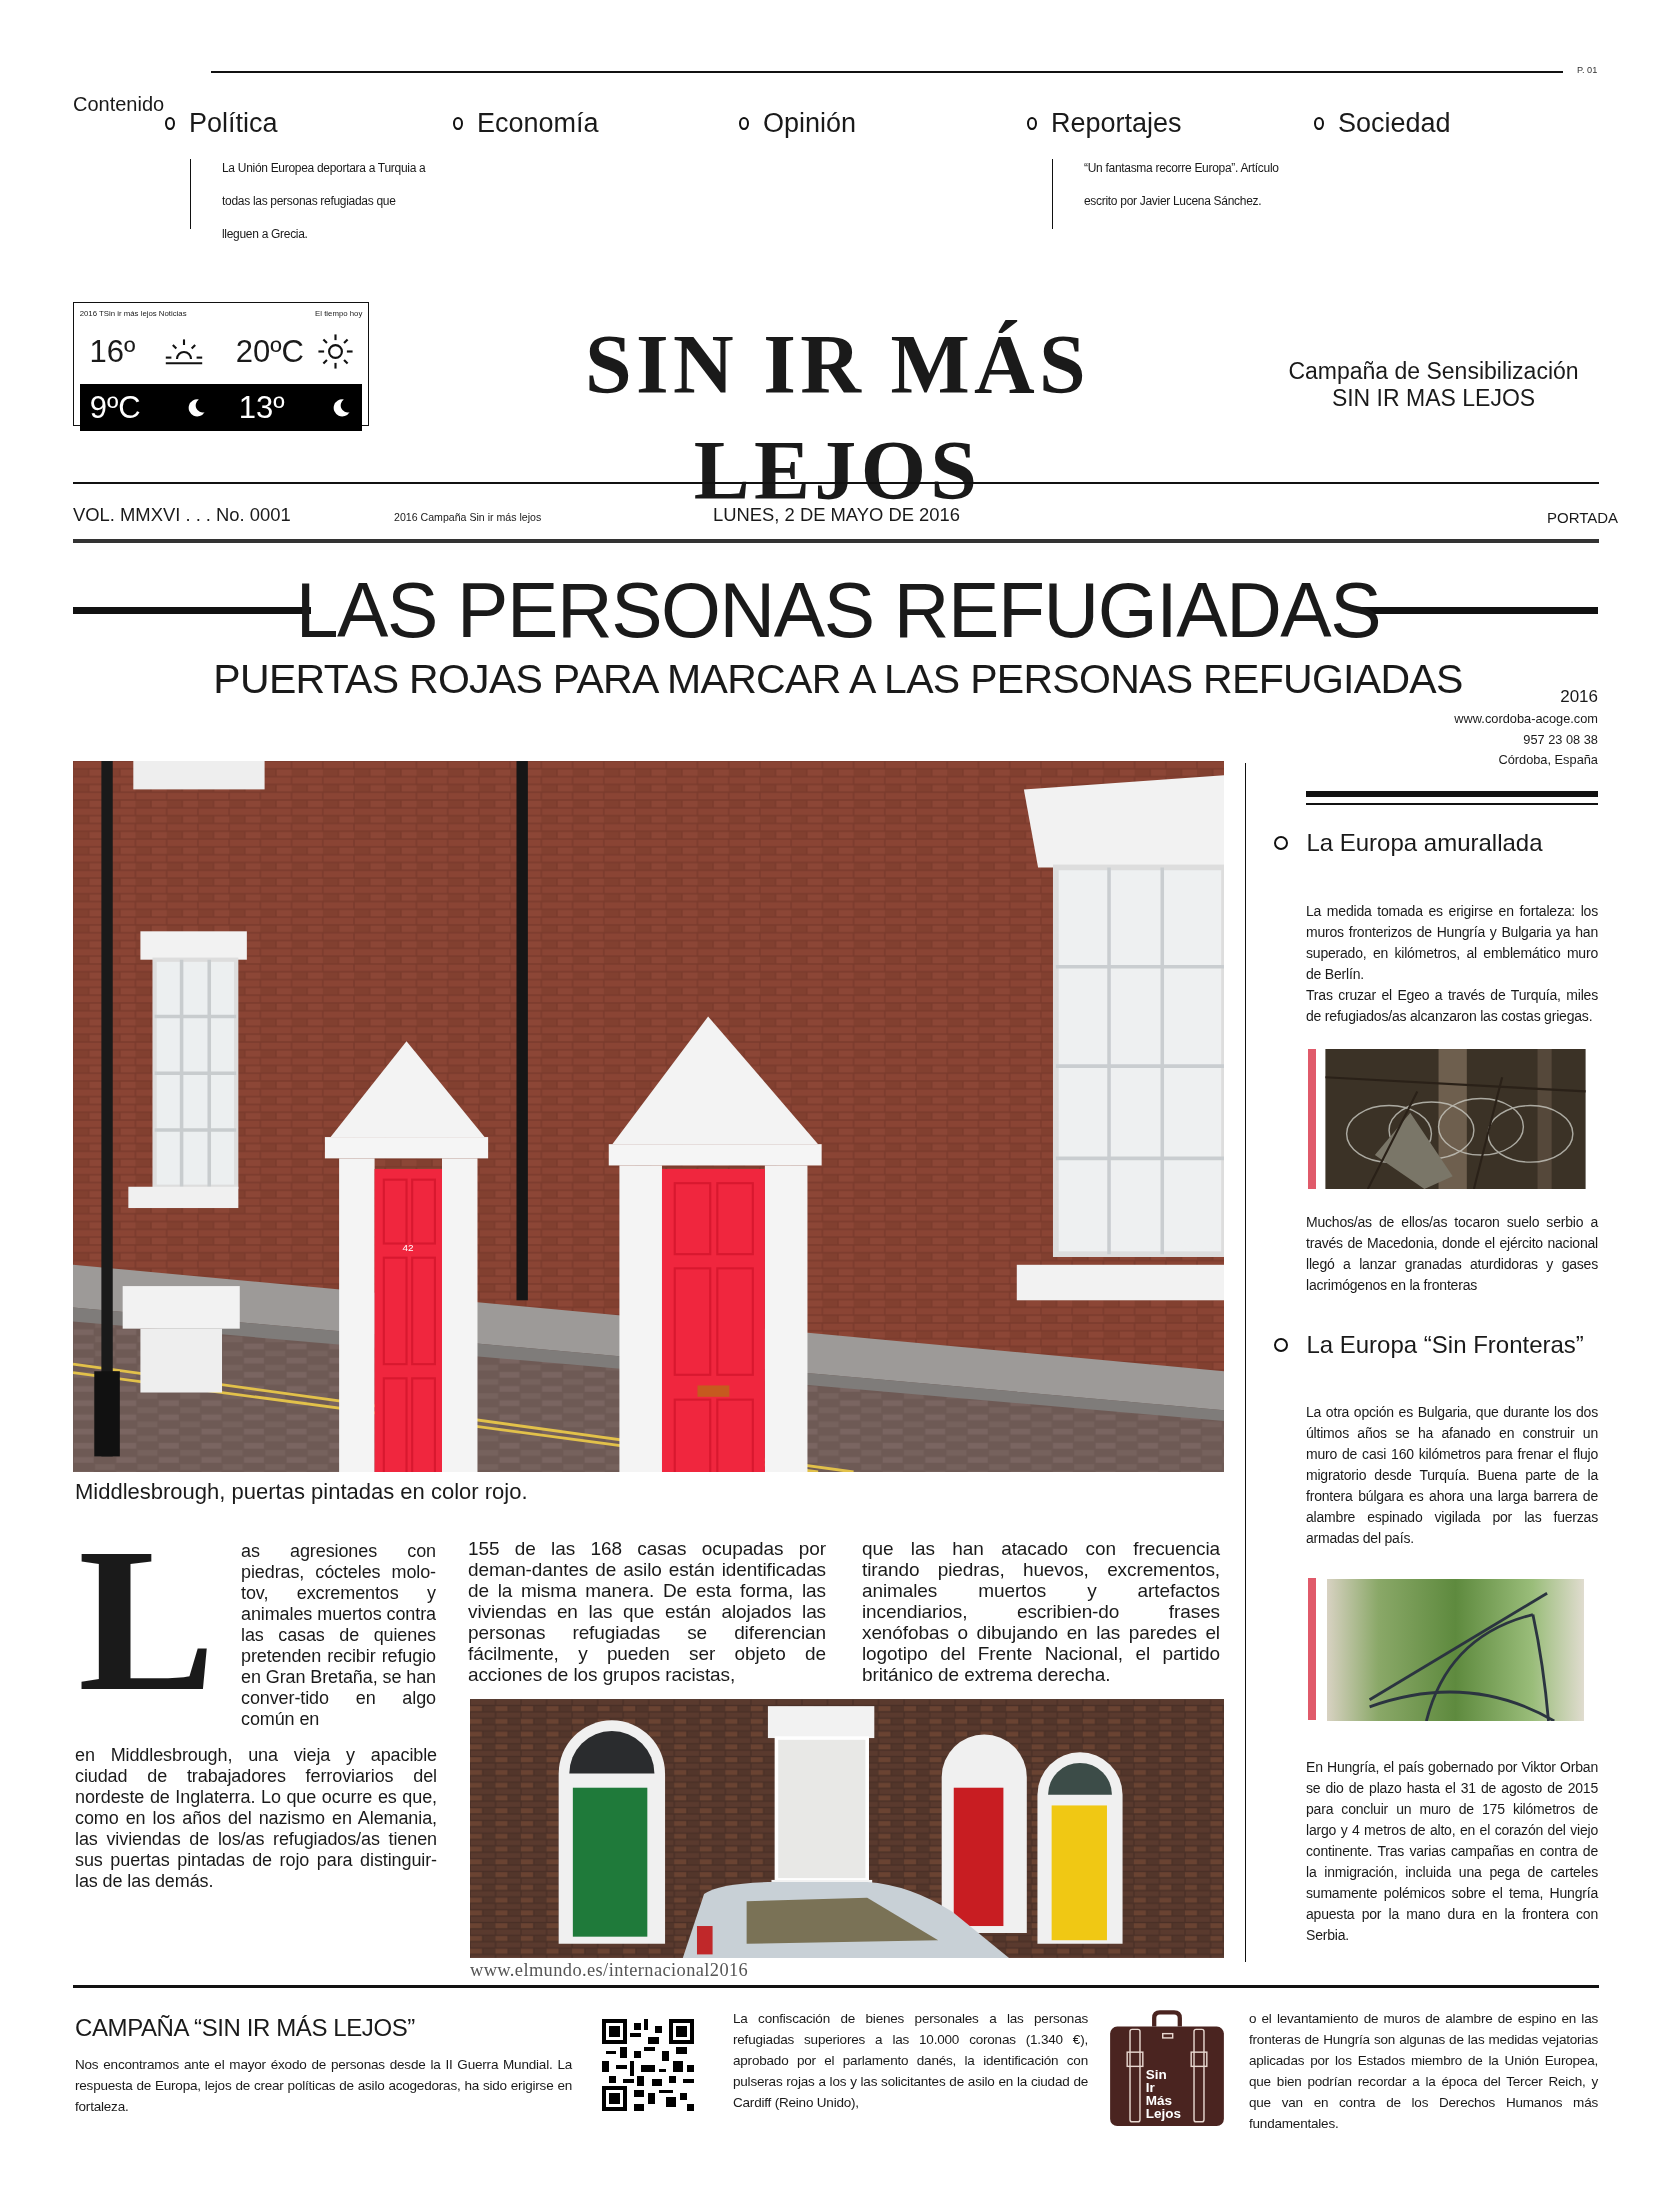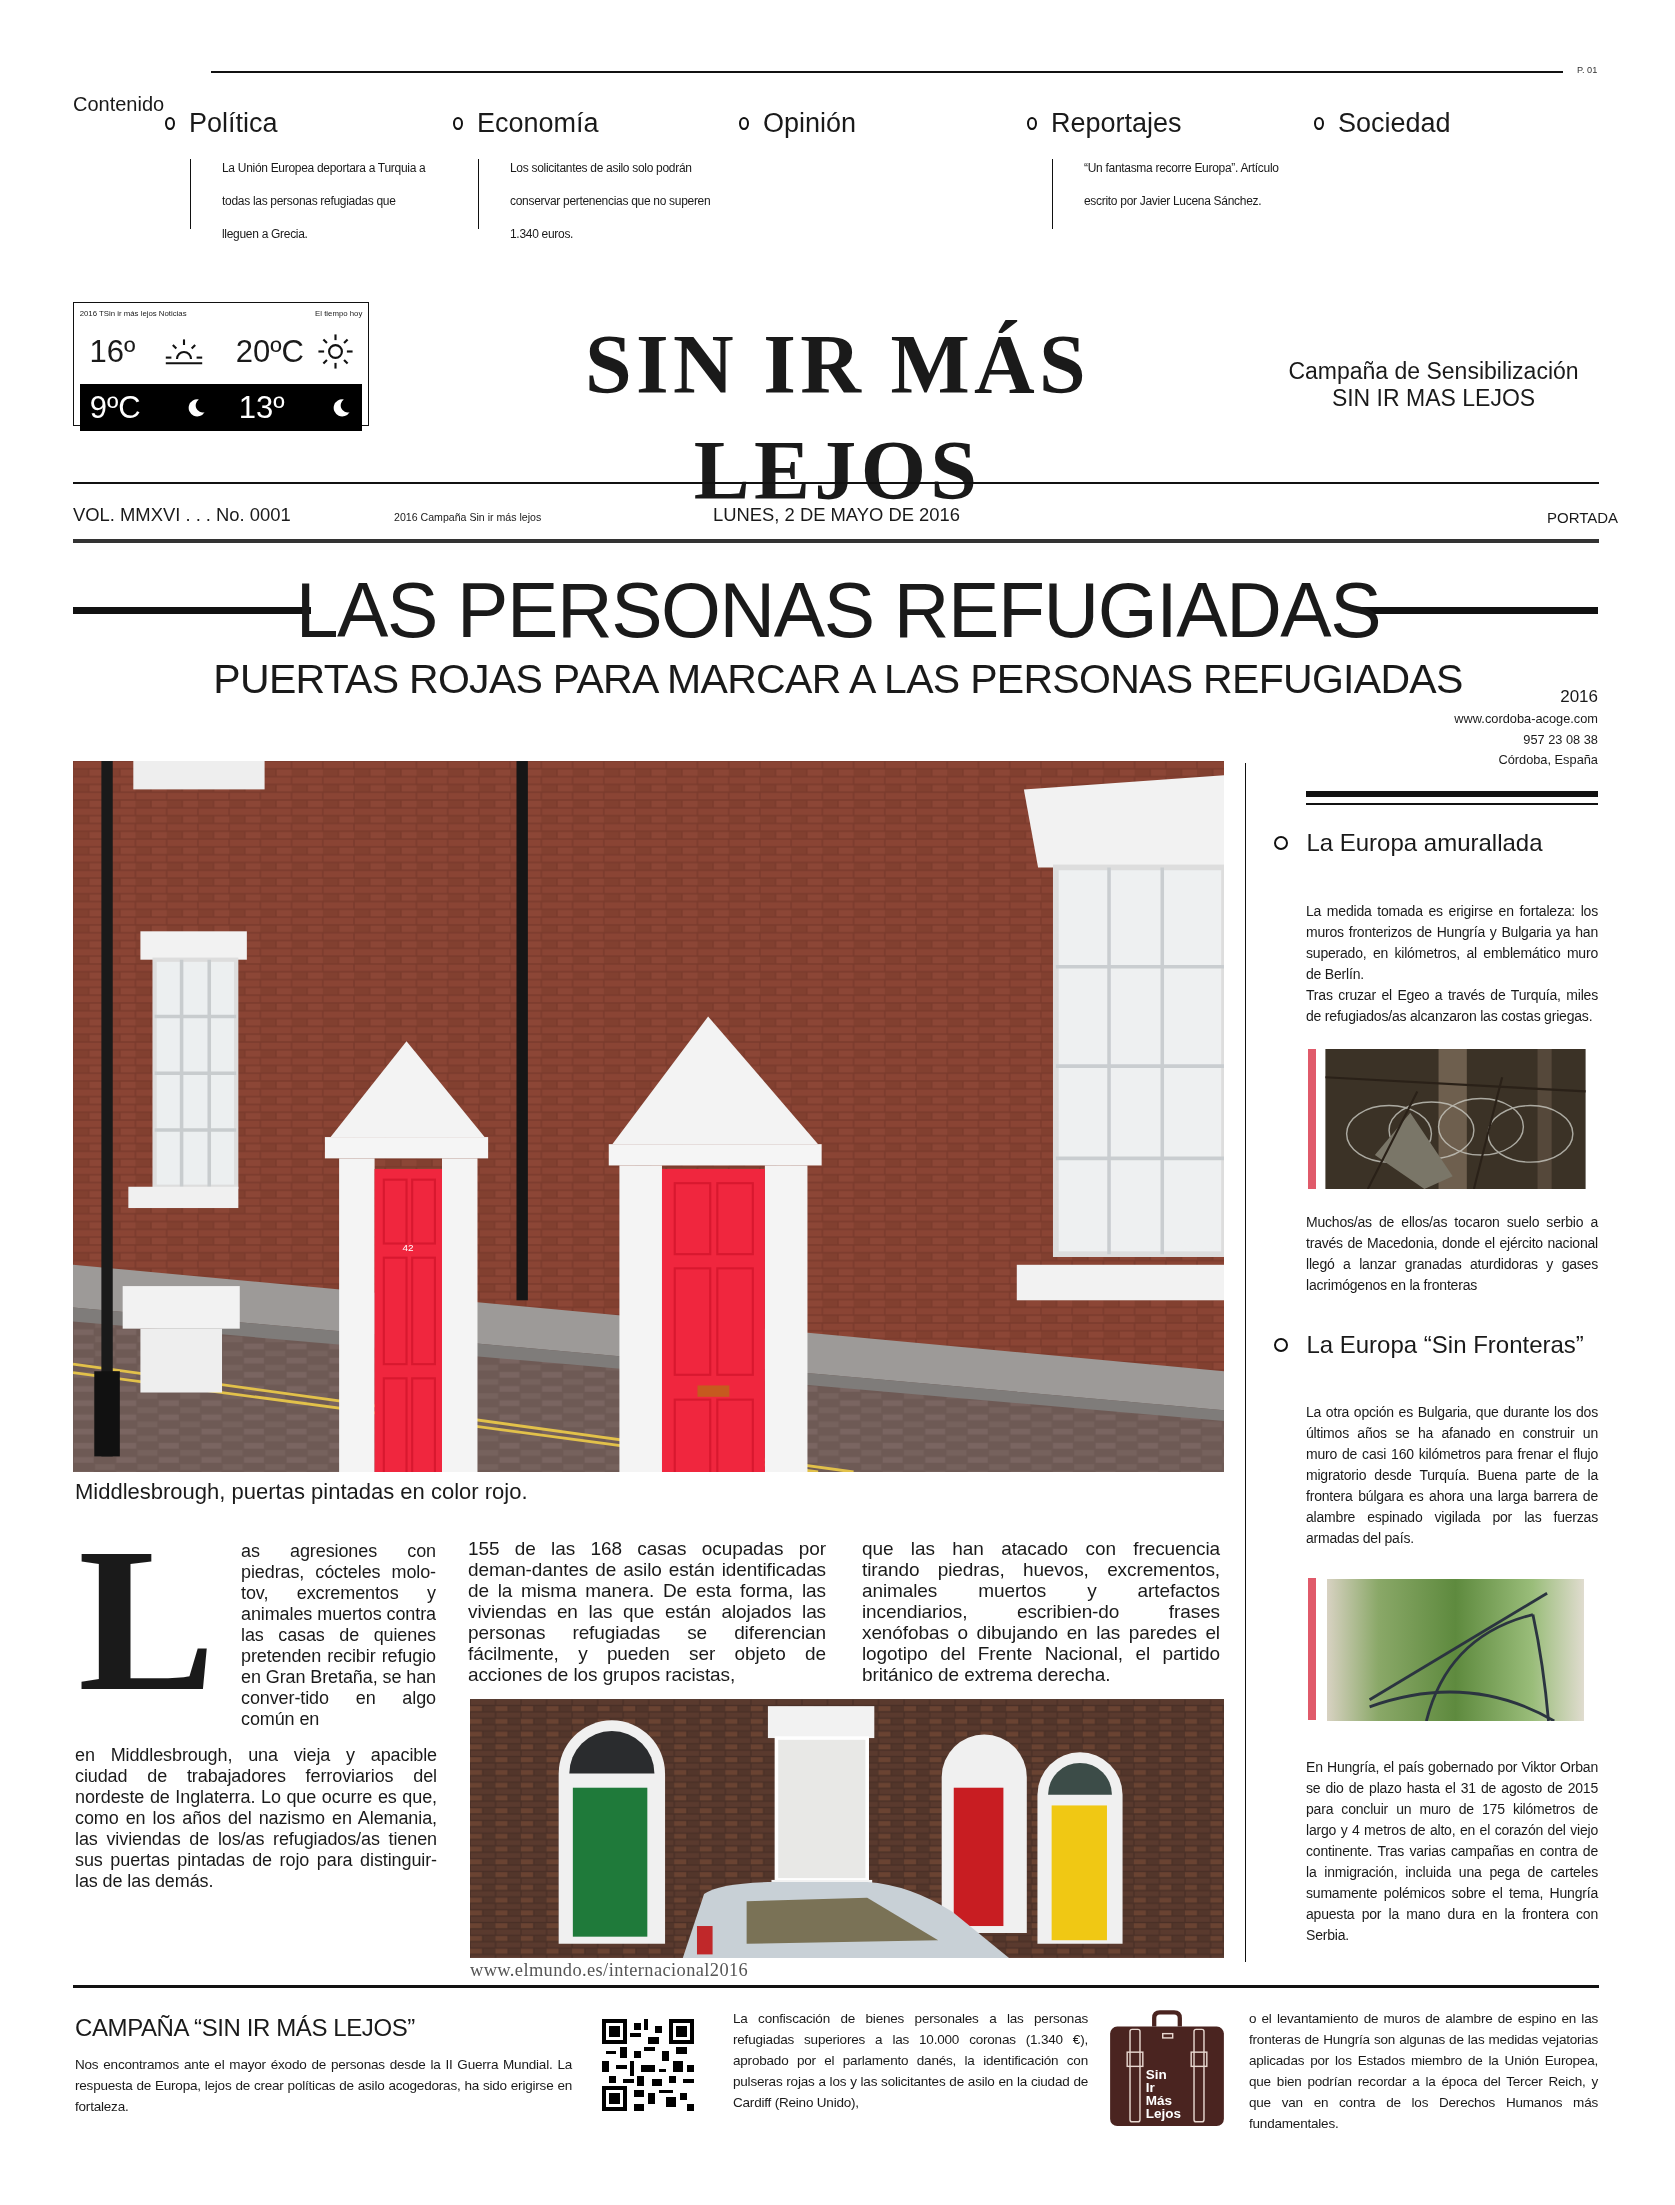--- a/index.html
+++ b/index.html
@@ -62,26 +62,20 @@
     <div>La Unión Europea deportara a Turquia a</div>
     <div>todas las personas refugiadas que</div>
     <div>lleguen a Grecia.</div>
   </div>
 </div>
 <div class="section" style="left:453px;">
   <div class="sec-title">
       <span class="bullet"></span>
       <span>Economía</span>
     </div>
-  <div class="sec-desc cond">
-      <span class="sec-bar"></span>
-    <div>Los solicitantes de asilo solo podrán</div>
-    <div>conservar pertenencias que no superen</div>
-    <div>1.340 euros.</div>
-  </div>
 </div>
 <div class="section" style="left:739px;">
   <div class="sec-title">
       <span class="bullet"></span>
       <span>Opinión</span>
     </div>
 </div>
 <div class="section" style="left:1027px;">
   <div class="sec-title">
       <span class="bullet"></span>

